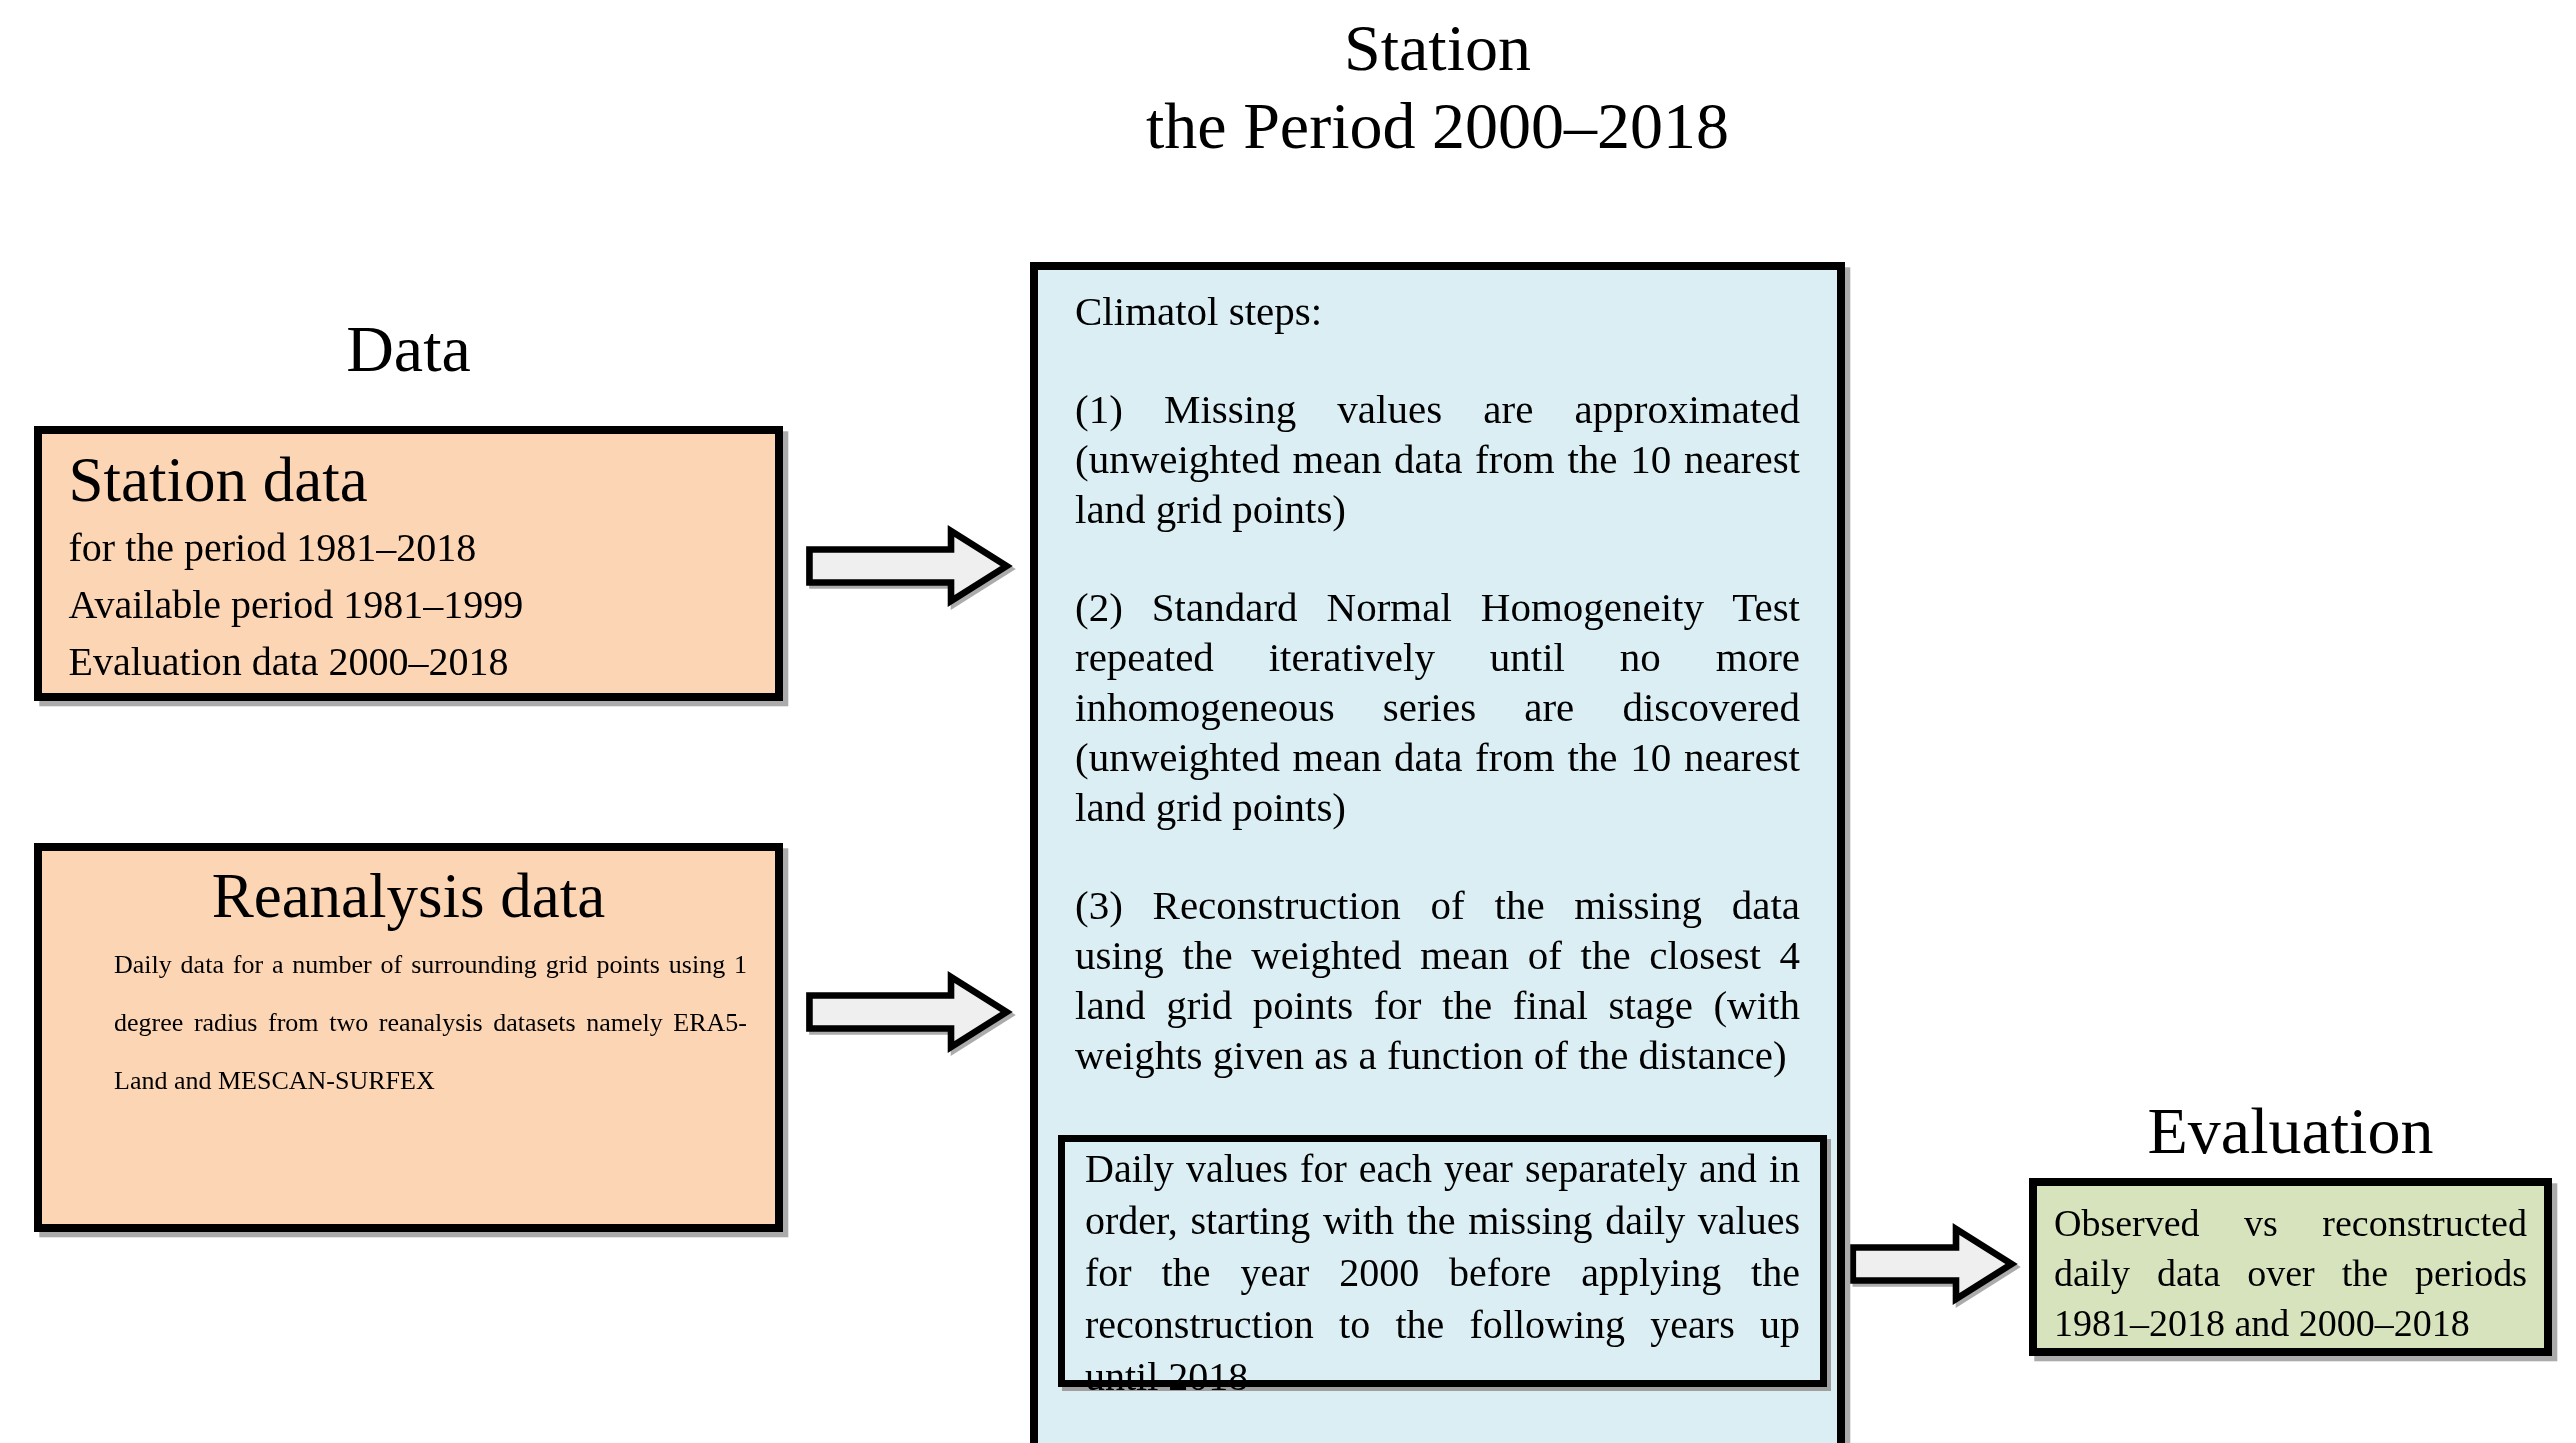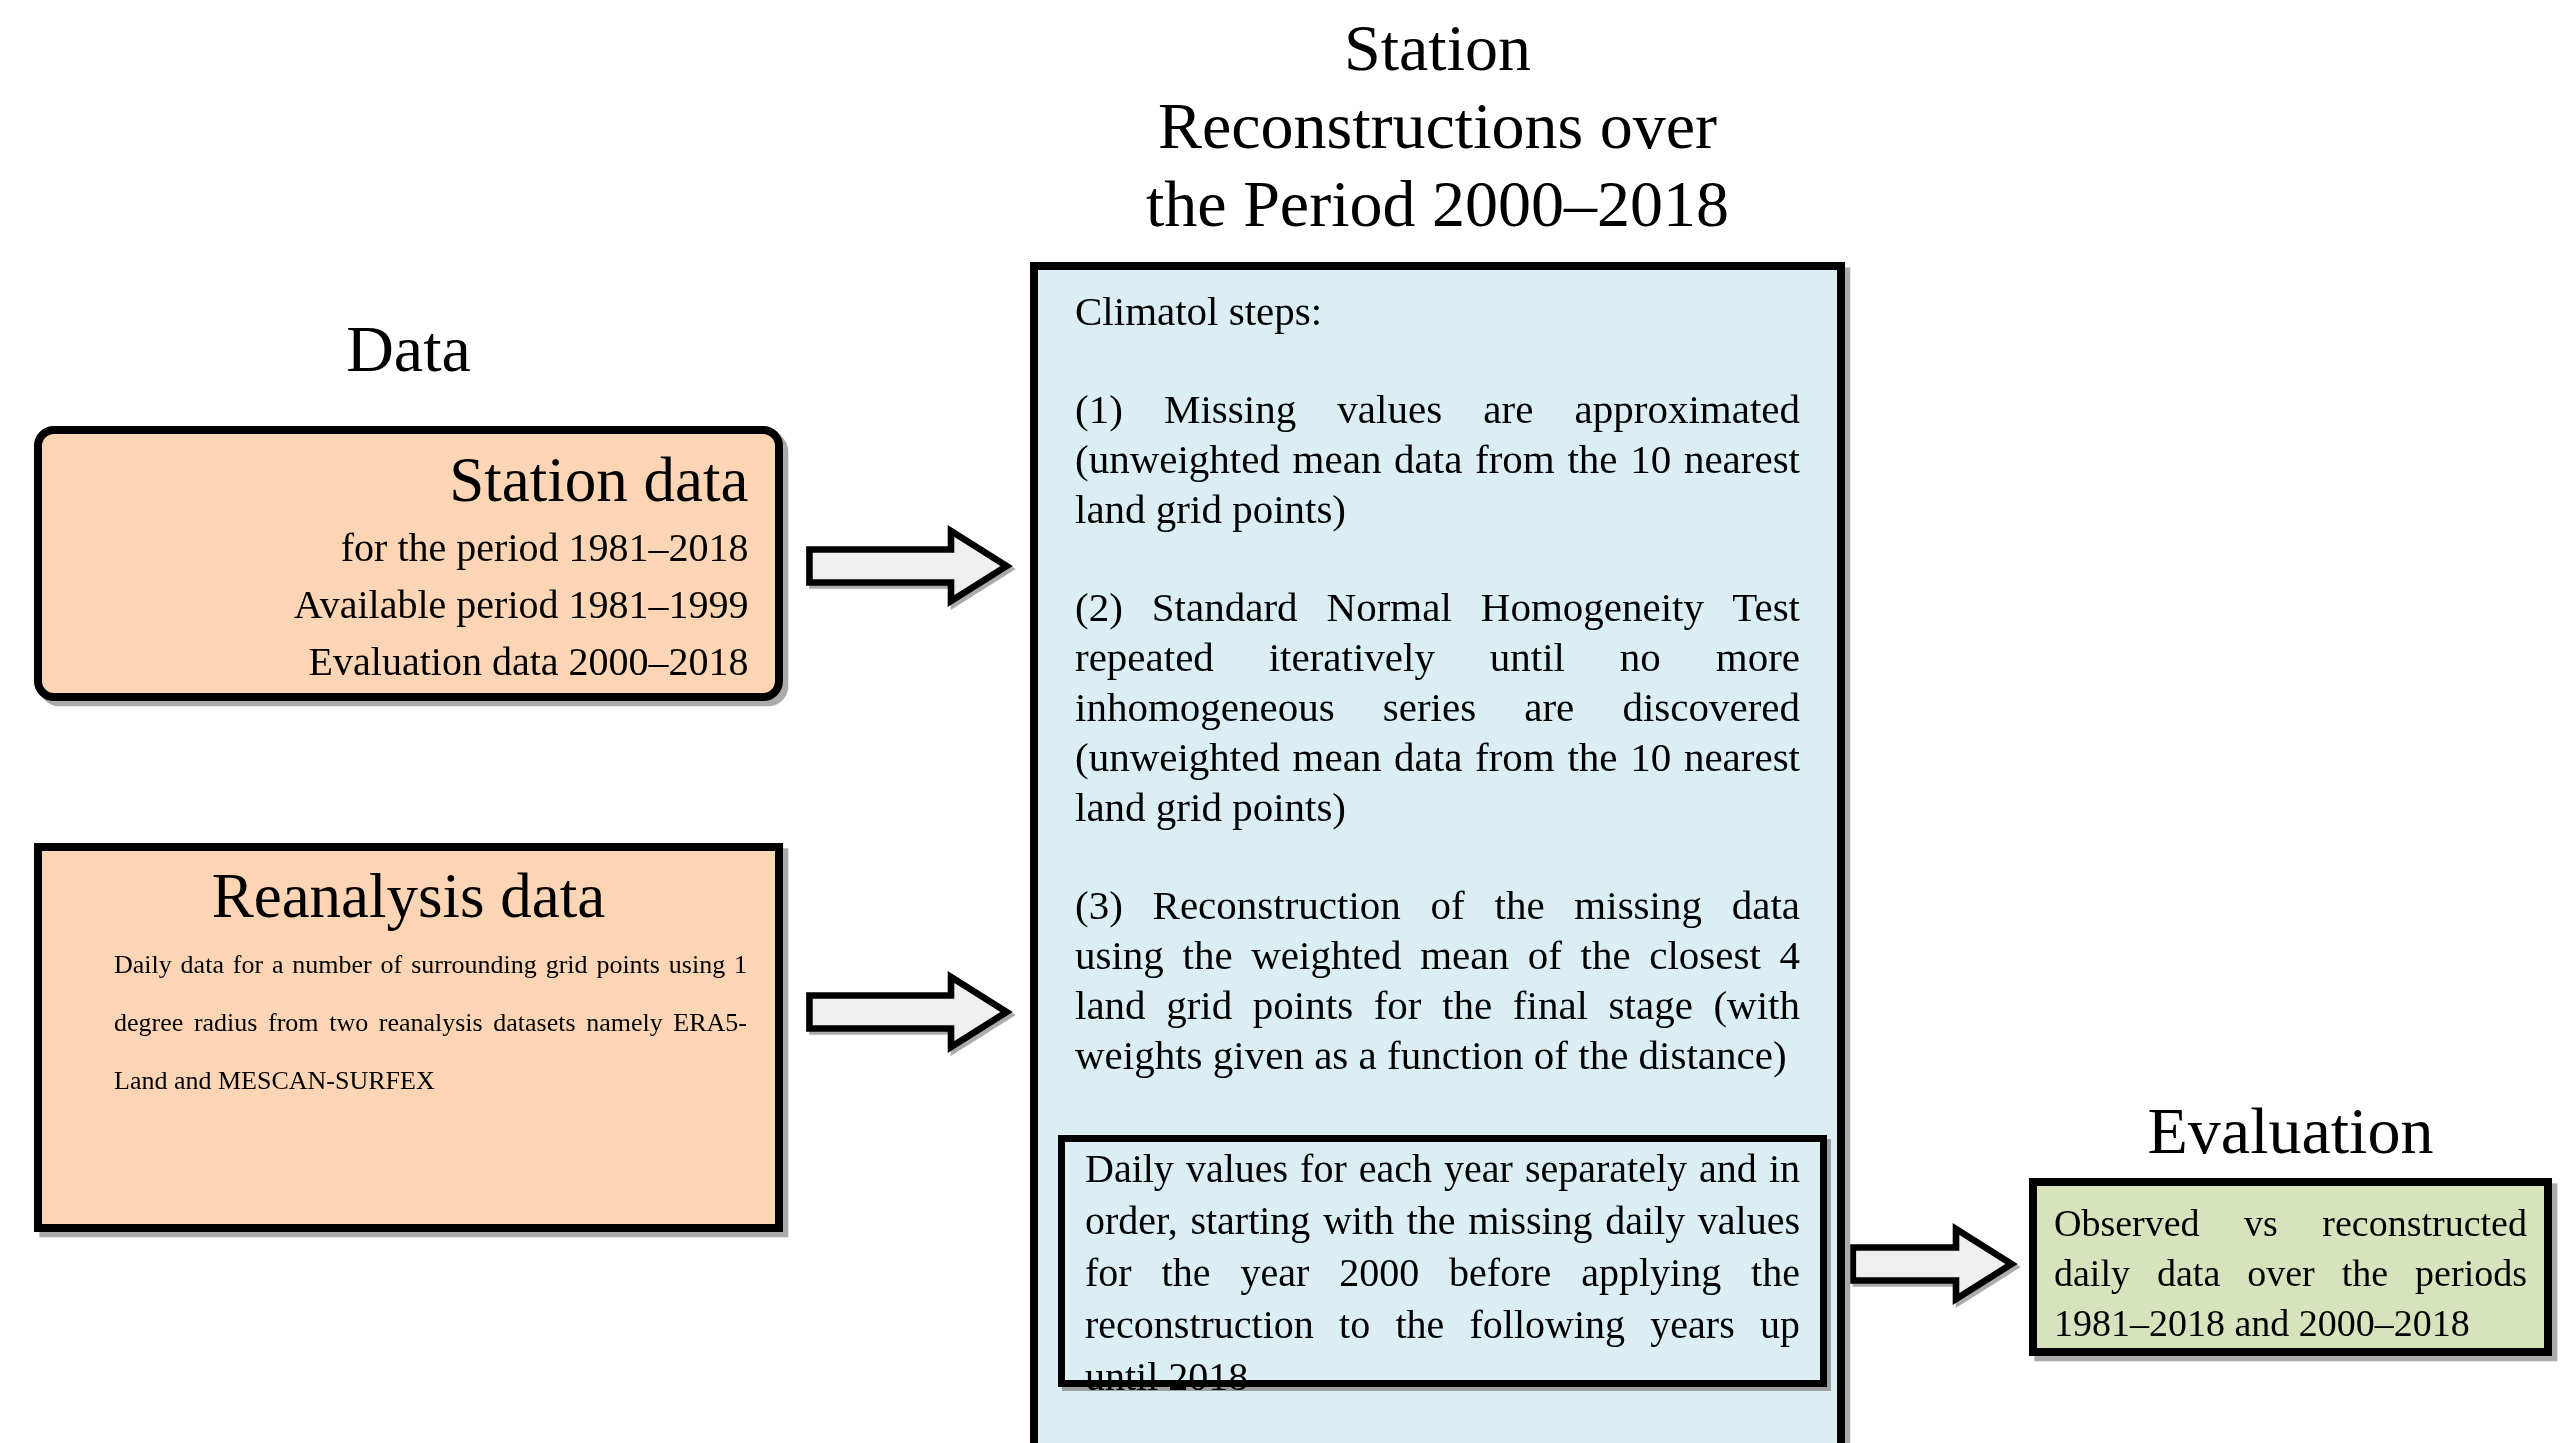--- a/index.html
+++ b/index.html
@@ -30,23 +30,22 @@
 
   .box {
     position:absolute;
     border:8.6px solid #000;
     box-sizing:border-box;
     box-shadow:5.3px 5.3px 0 #ababab;
   }
   #station-box {
     left:34px; top:426px; width:749px; height:275px;
     background:#FCD5B4;
-    text-align:right;
+    text-align:left;
     padding:6.6px 26.5px;
-    border-radius:20px;
   }
   #station-box .box-title { font-size:63px; line-height:78px; }
   #station-box .box-line  { font-size:40px; line-height:57px; }
 
   #reanalysis-box {
     left:34px; top:843px; width:749px; height:389px;
     background:#FCD5B4;
     padding:5.3px 28px;
   }
   #reanalysis-box .box-title { font-size:63px; line-height:80px; text-align:center; }
@@ -95,21 +94,20 @@
   #arrow-2 { left:804px; top:969px; }
   #arrow-3 { left:1850px; top:1221px; }
 </style>
 </head>
 <body>
 
 <div id="canvas">
 
   <div id="title">
     <div>Station</div>
-    <div>Reconstructions over</div>
     <div>the Period 2000–2018</div>
   </div>
 
   <div id="data-heading" class="heading">Data</div>
 
   <div id="station-box" class="box">
     <div class="box-title">Station data</div>
     <div class="box-line">for the period 1981–2018</div>
     <div class="box-line">Available period 1981–1999</div>
     <div class="box-line">Evaluation data 2000–2018</div>

